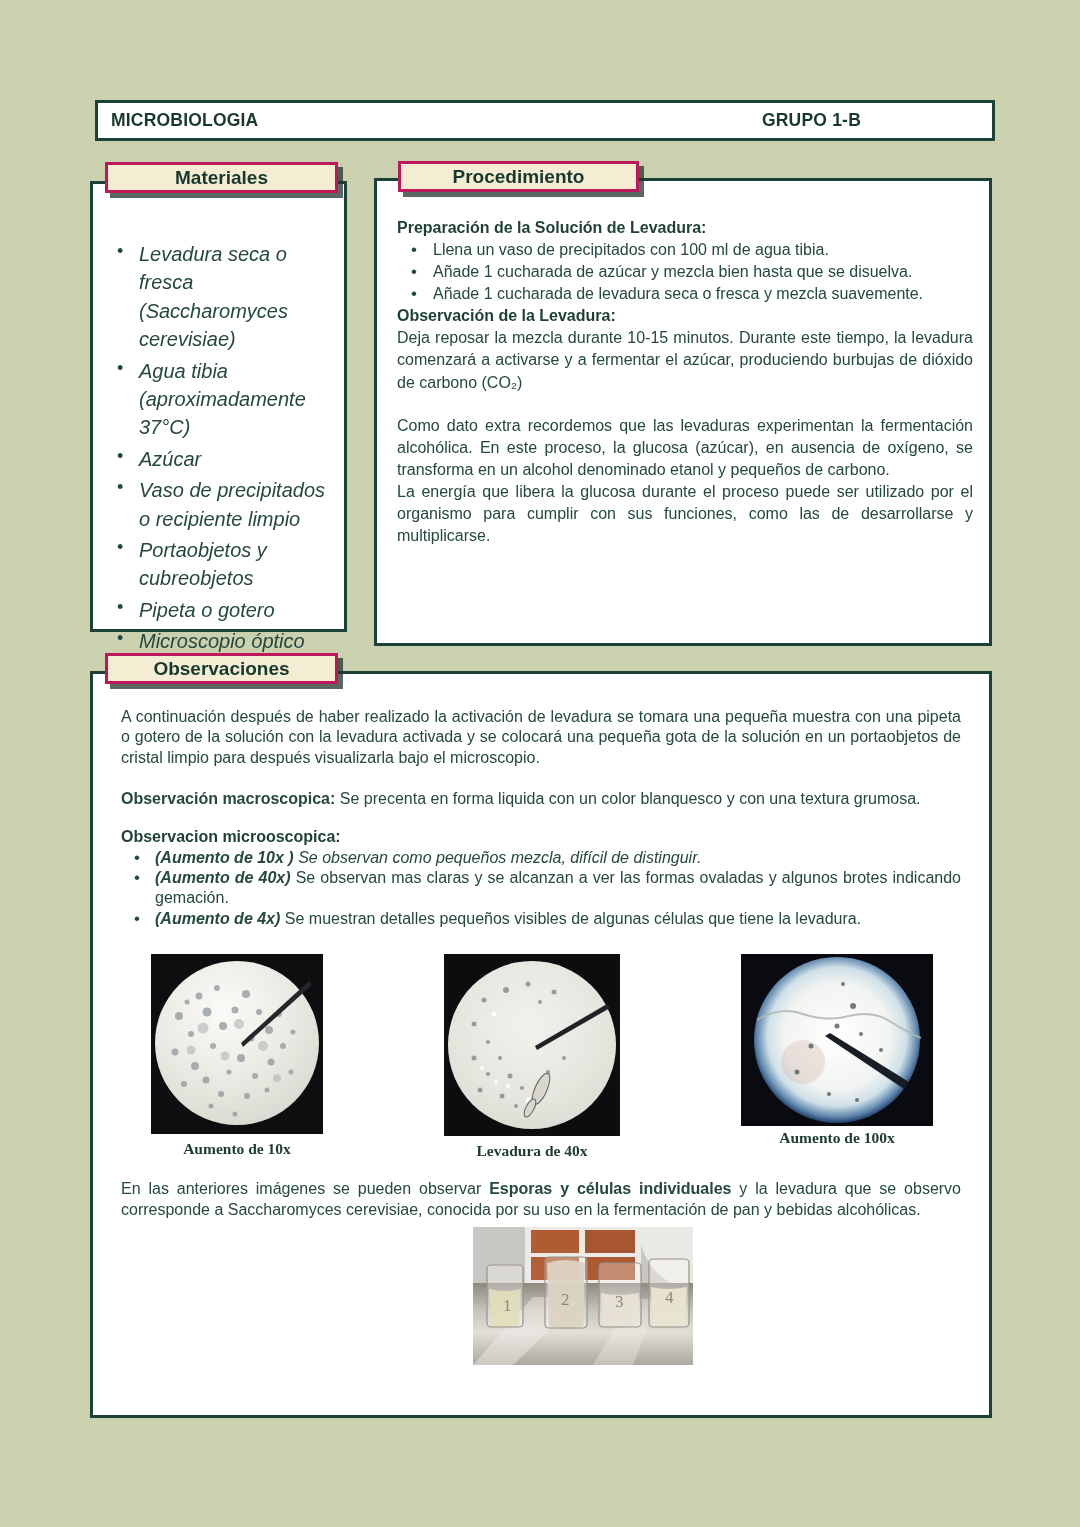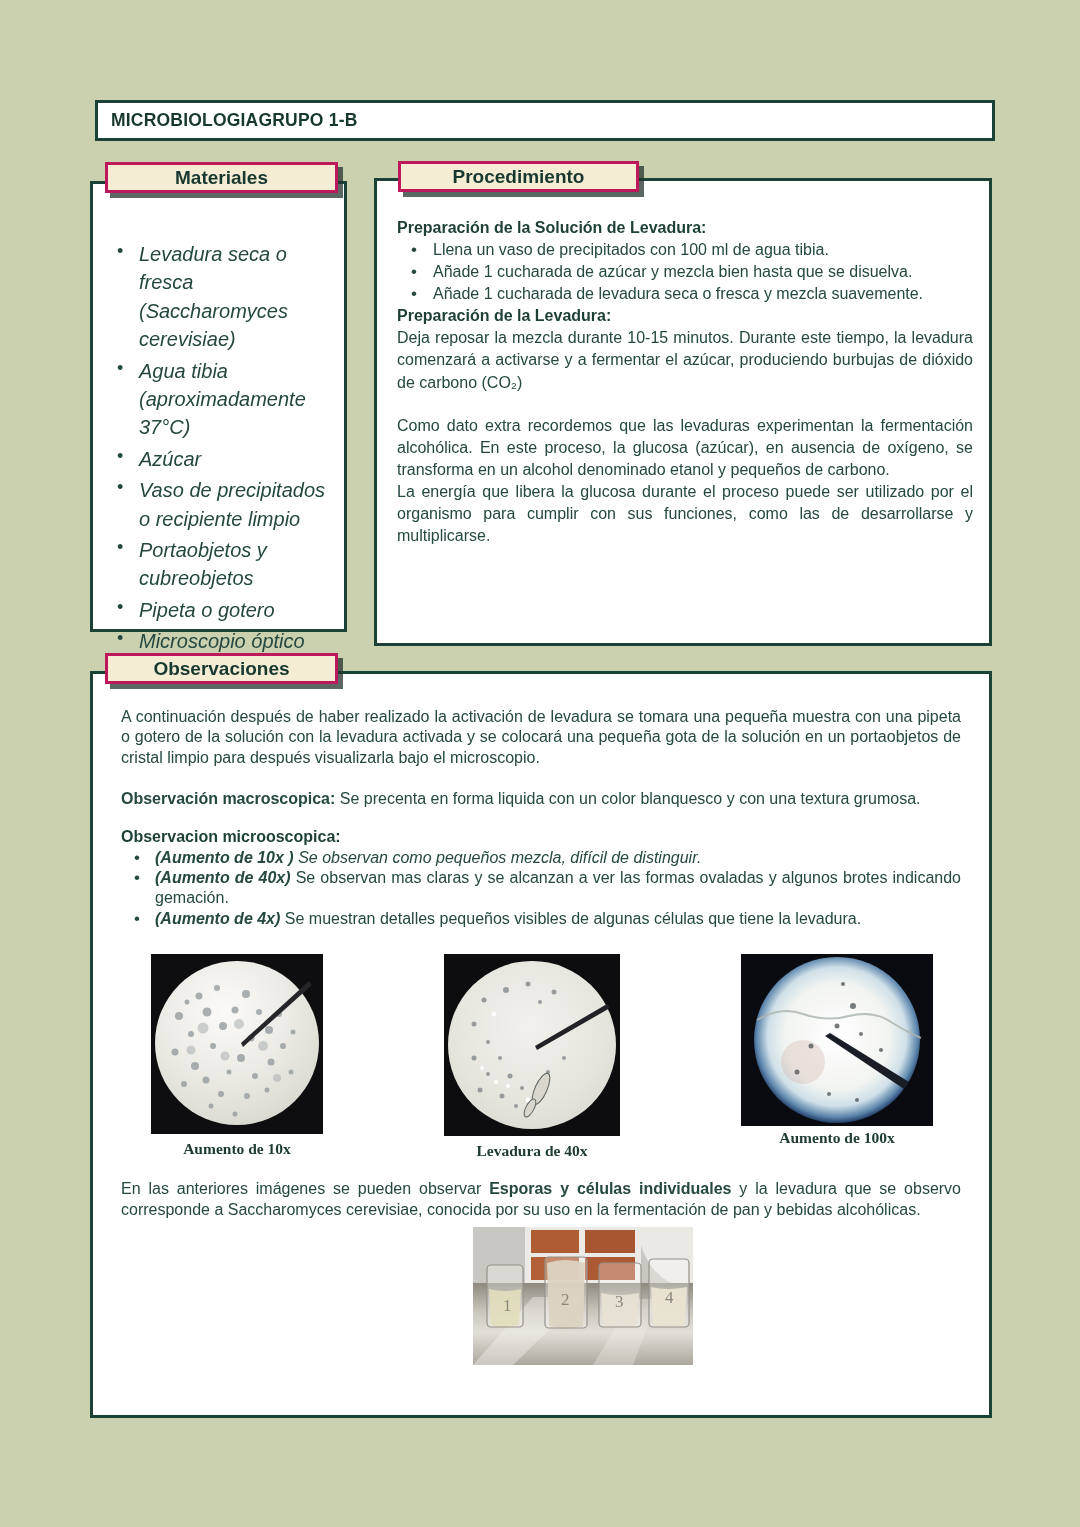--- a/index.html
+++ b/index.html
@@ -10,21 +10,21 @@
     color:#254841;
     position:relative;
     -webkit-font-smoothing:antialiased;
   }
   .page{position:absolute;inset:0;}
 
   
   .header-bar{
     position:absolute;left:95px;top:100px;width:868px;height:35px;
     background:#ffffff;border:3px solid #1b4237;
-    display:flex;align-items:center;justify-content:flex-start;
+    display:flex;align-items:center;justify-content:space-between;
     padding:0 13px;font-weight:bold;font-size:17.5px;color:#17382f;
     letter-spacing:.2px;
   }
   .header-bar .hdr-right{margin-right:118px;}
 
   
   .box{position:absolute;background:#ffffff;border:3px solid #1b4237;z-index:1;box-sizing:border-box;}
   .tab{
     position:absolute;height:31px;background:#f4edd3;border:3px solid #be185d;
     display:flex;align-items:center;justify-content:center;
@@ -105,21 +105,21 @@
     <span>Procedimiento</span>
   </div>
   <div class="box box-procedure">
     <div class="proc-content">
       <p class="bold-line">Preparación de la Solución de Levadura:</p>
       <ul class="proc-list">
         <li>Llena un vaso de precipitados con 100 ml de agua tibia.</li>
         <li>Añade 1 cucharada de azúcar y mezcla bien hasta que se disuelva.</li>
         <li>Añade 1 cucharada de levadura seca o fresca y mezcla suavemente.</li>
       </ul>
-      <p class="bold-line">Preparación de la Levadura:</p>
+      <p class="bold-line">Observación de la Levadura:</p>
       <p class="just">Deja reposar la mezcla durante 10-15 minutos. Durante este tiempo, la levadura comenzará a activarse y a fermentar el azúcar, produciendo burbujas de dióxido de carbono (CO₂)</p>
       <p class="just spaced">Como dato extra recordemos que las levaduras experimentan la fermentación alcohólica. En este proceso, la glucosa (azúcar), en ausencia de oxígeno, se transforma en un alcohol denominado etanol y pequeños de carbono.</p>
       <p class="just">La energía que libera la glucosa durante el proceso puede ser utilizado por el organismo para cumplir con sus funciones, como las de desarrollarse y multiplicarse.</p>
     </div>
   </div>
 
   <div class="tab tab-observations">
     <span>Observaciones</span>
   </div>
   <div class="box box-observations">

